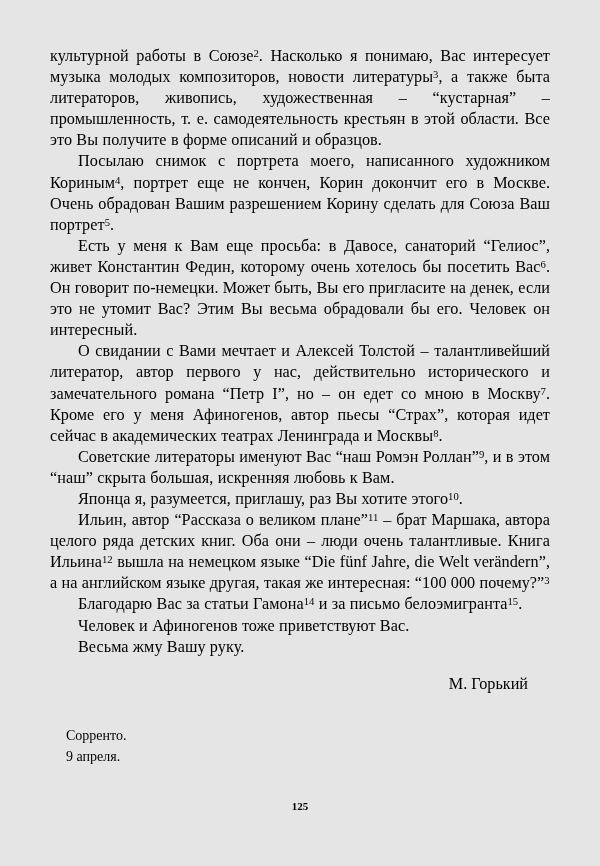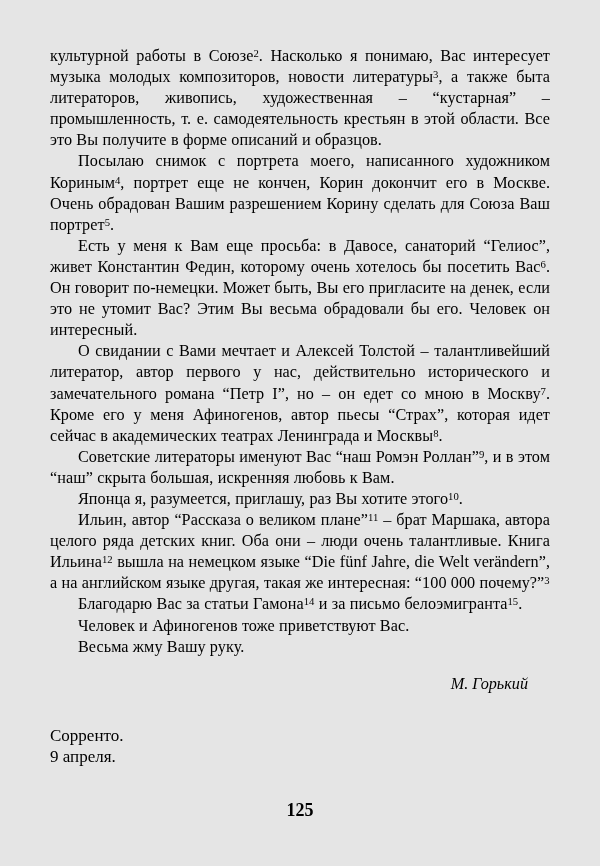--- a/index.html
+++ b/index.html
@@ -44,44 +44,43 @@
   sup {
     font-size: 0.66em;
     vertical-align: 0.42em;
     line-height: 0;
     letter-spacing: 0;
   }
   .signature {
     margin: 0;
     margin-top: 16px;
     text-align: right;
-    font-style: italic;
     font-size: 16.2px;
     line-height: 21.1px;
     padding-right: 22px;
   }
   .placeblock {
-    margin: 0;
+    margin: 16px;
     margin-top: 30px;
     text-align: left;
     text-indent: 0;
-    font-size: 17px;
+    font-size: 14px;
     line-height: 21.1px;
     padding-left: 0px;
   }
   .placeblock .line {
     display: block;
   }
   .pagenum {
     position: absolute;
     left: 0;
     right: 0;
     top: 800px;
     text-align: center;
-    font-size: 18px;
+    font-size: 11px;
     font-weight: bold;
     font-family: "Liberation Serif", "DejaVu Serif", serif;
   }
 </style>
 </head>
 <body>
 
 <div class="page">
 
   <div class="textblock">

